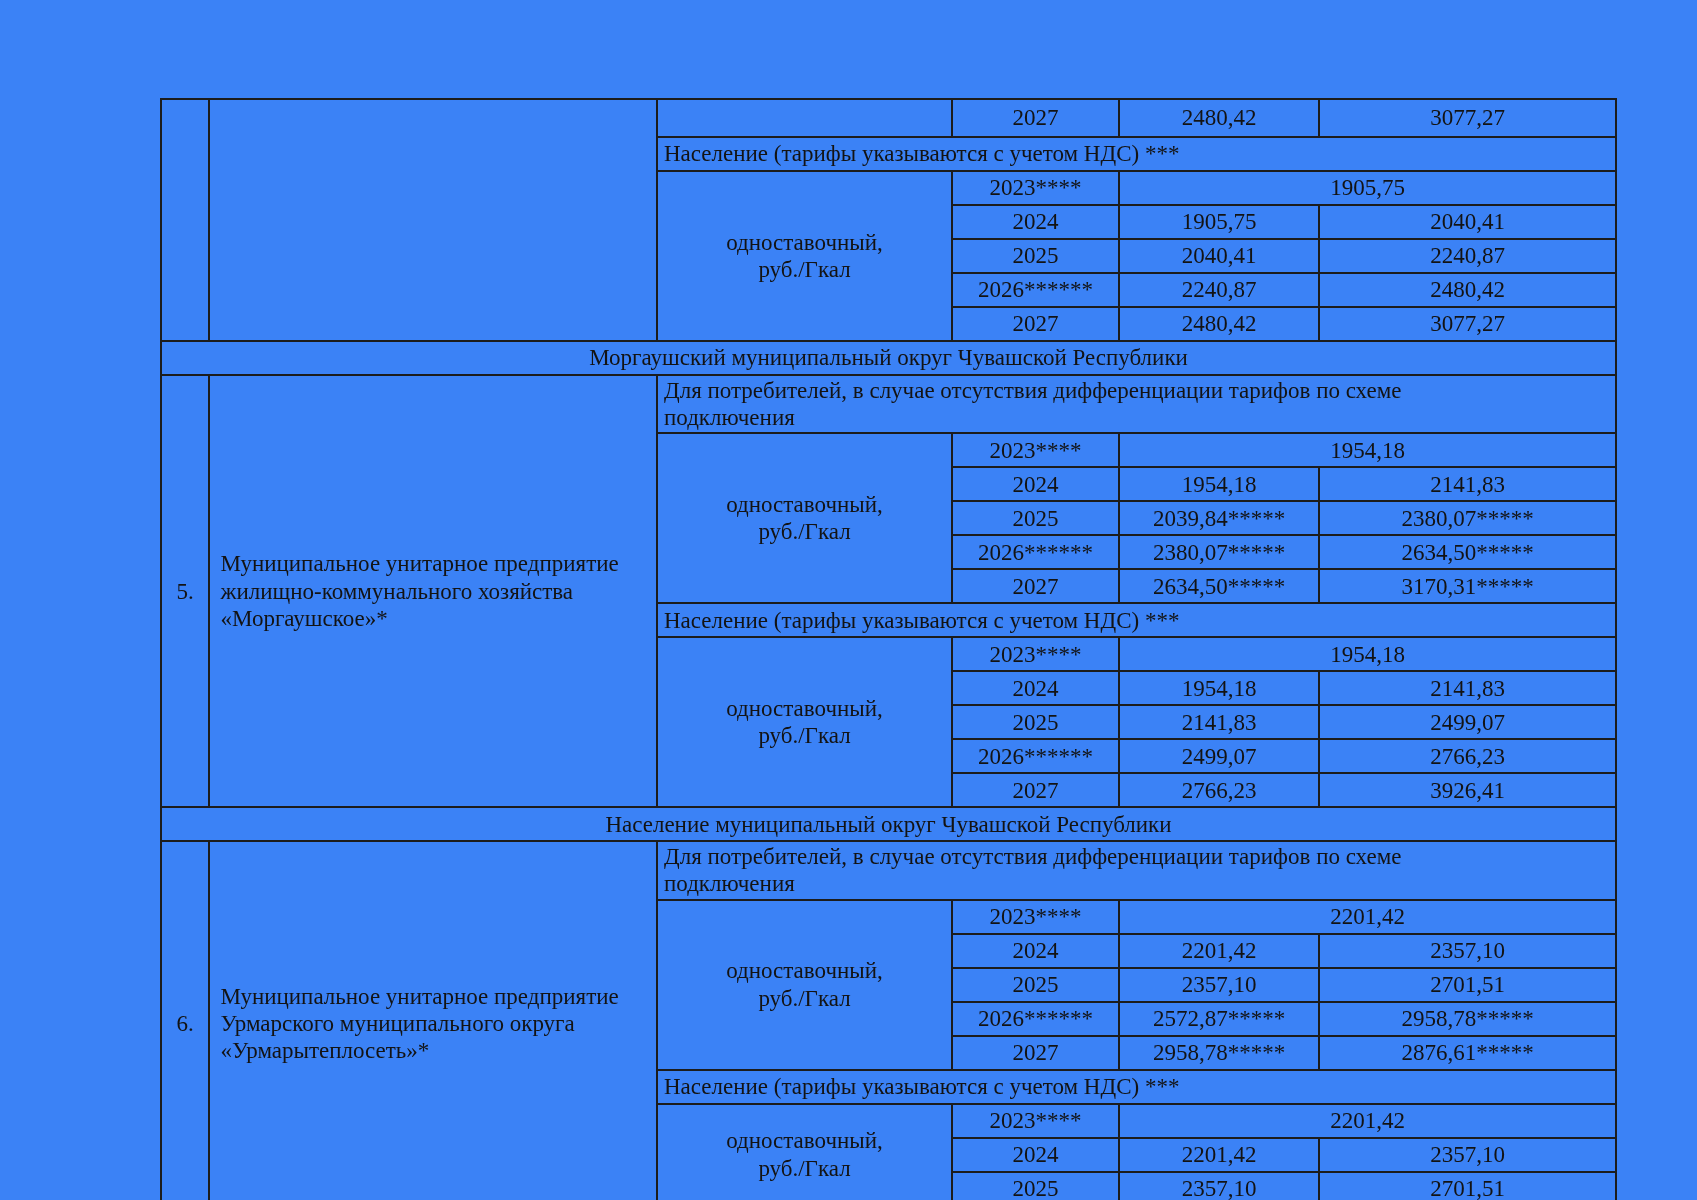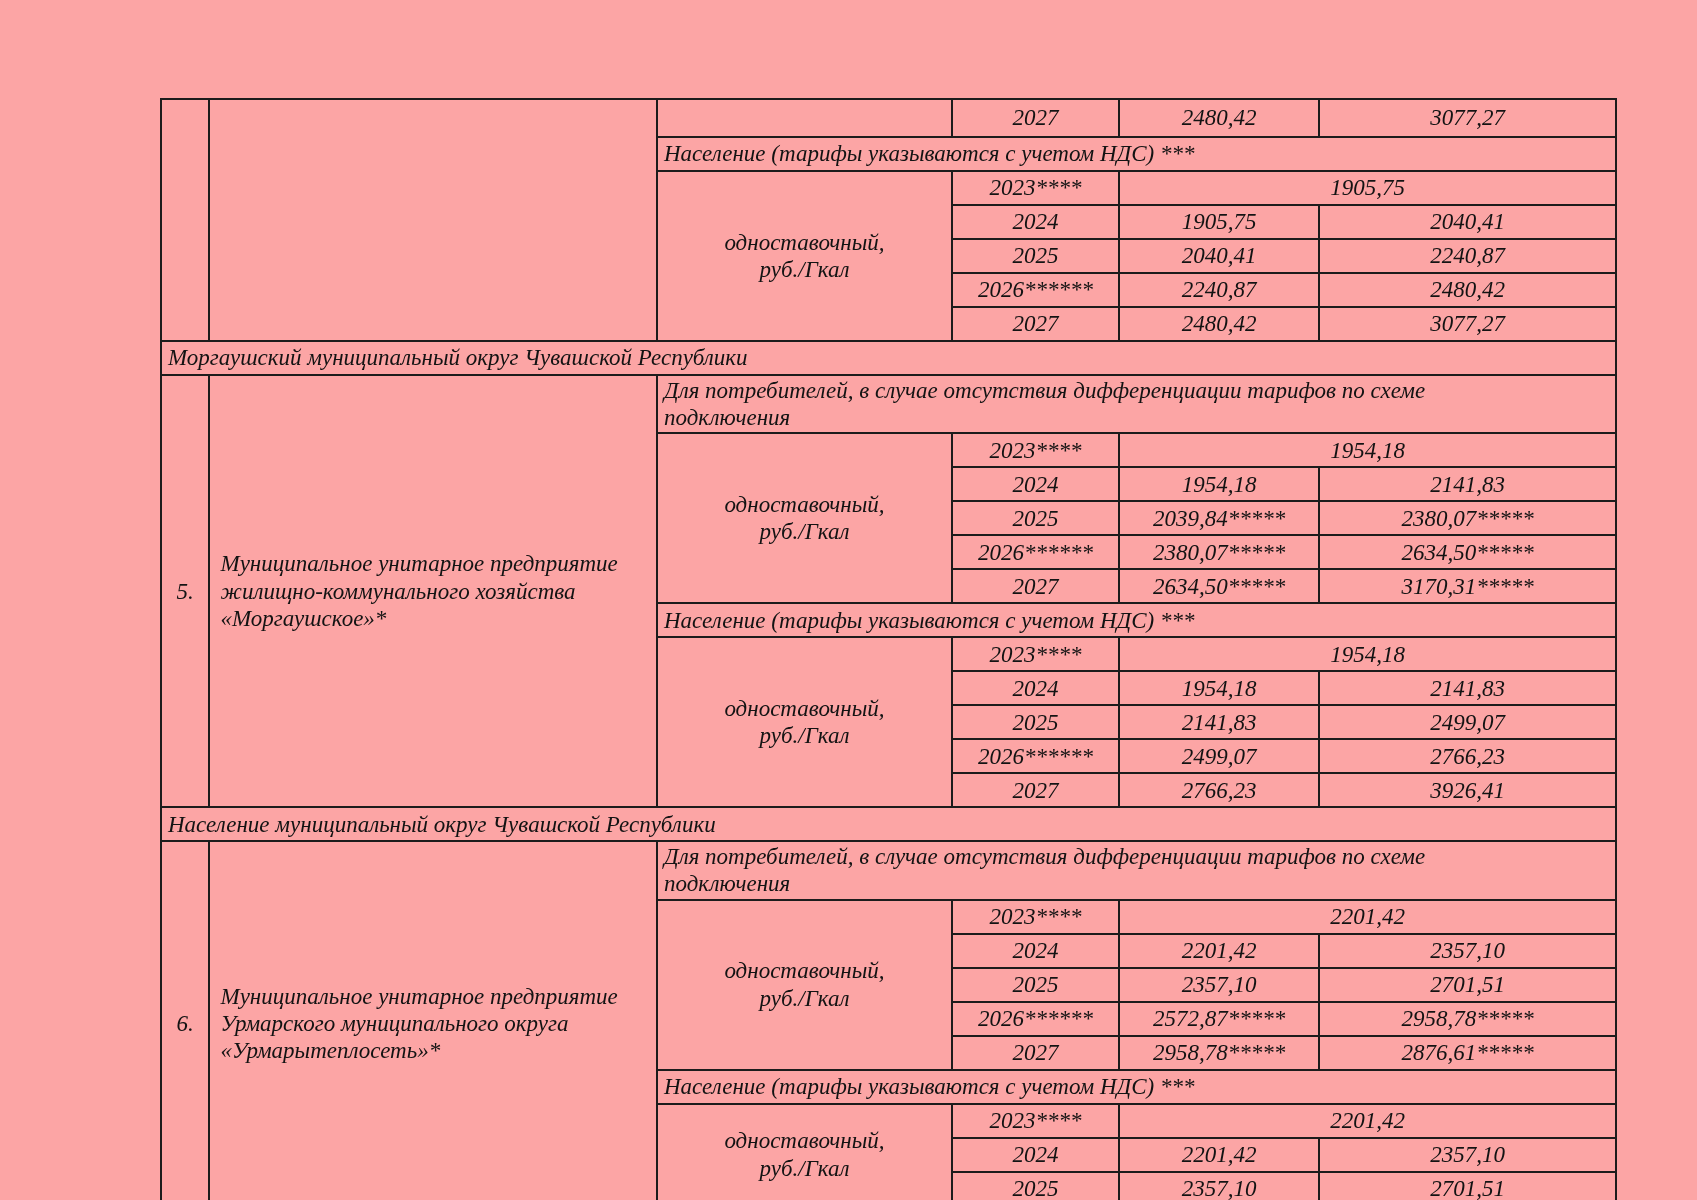--- a/index.html
+++ b/index.html
@@ -3,21 +3,21 @@
 <meta charset="utf-8">
 <style>
   html,body{margin:0;padding:0;}
   body{
     width:1697px;height:1200px;
     background:#ffffff;
     font-family:"Liberation Serif", serif;
     color:#131313;
     -webkit-font-smoothing:antialiased;
   }
-  .page{position:relative;width:1697px;height:1200px;background:#fca5a5;overflow:hidden;font-style:italic;}
+  .page{position:relative;width:1697px;height:1200px;background:#3b82f6;overflow:hidden;}
   table.tariff{
     position:absolute;left:160px;top:98px;
     width:1455px;
     border-collapse:collapse;
     table-layout:fixed;
     font-size:23px;
     line-height:1.18;
   }
   table.tariff td{
     border:2px solid #1c1c1c;
@@ -38,21 +38,21 @@
   .c-num{text-align:center;vertical-align:middle;}
   .c-name{text-align:left;}
   .c-name .wrap{display:block;margin:0 auto;max-width:425px;}
   .c-label{text-align:center;margin-top:40px;}
   .c-label .wrap{display:block;margin:0 auto;max-width:200px;}
   .c-year{text-align:center;}
   .c-val{text-align:center;}
   .c-pop{text-align:left;border-radius:16px;}
   .c-cons{text-align:left;}
   .c-cons .wrap{display:block;max-width:810px;}
-  .c-sechead{padding-right:120px;}
+  .c-sechead{text-align:center;padding-right:120px;}
 </style>
 </head>
 <body>
 
 <div class="page">
   <table class="tariff">
     <colgroup>
       <col class="c1">
         <col class="c2">
         <col class="c3">

